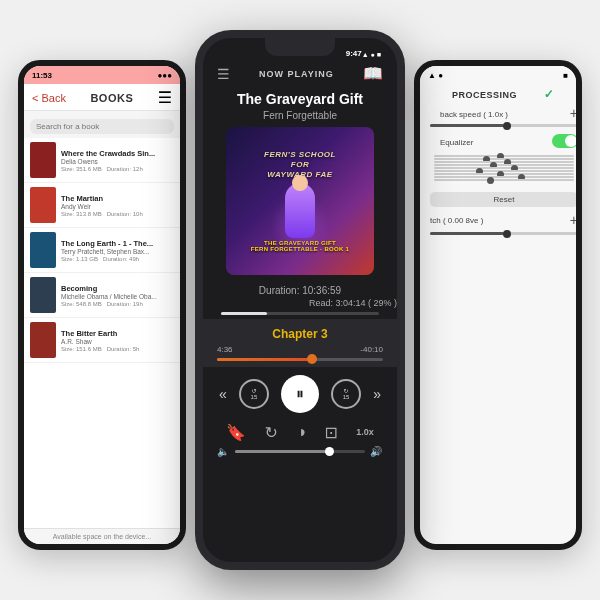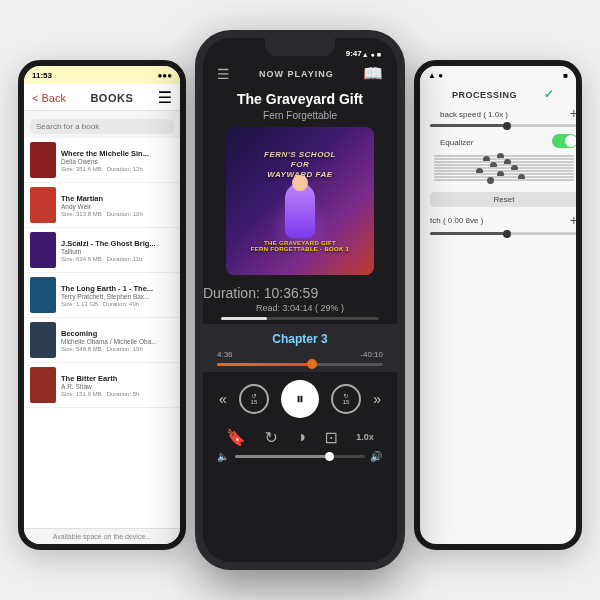--- a/index.html
+++ b/index.html
@@ -28,21 +28,21 @@
       width: 168px;
       height: 490px;
       background: #fff;
       border-radius: 22px;
       box-shadow: 0 8px 32px rgba(0,0,0,0.22);
       overflow: hidden;
       border: 6px solid #1a1a1a;
       z-index: 1;
     }
     .phone-left .status-bar {
-      background: #fef9c3;
+      background: #fca5a5;
       height: 18px;
       display: flex;
       align-items: center;
       justify-content: space-between;
       padding: 0 8px;
       font-size: 8px;
       font-weight: 600;
       color: #000;
     }
     .phone-left .top-bar {
@@ -340,26 +340,27 @@
     .cover-glow {
       position: absolute;
       width: 60px;
       height: 60px;
       background: radial-gradient(circle, rgba(168,85,247,0.4) 0%, transparent 70%);
       bottom: 20px;
       left: 50%;
       transform: translateX(-50%);
     }
     .phone-center .duration-info {
+      text-align: center;
       color: #aaa;
-      font-size: 14px;
+      font-size: 10px;
       padding: 2px 0;
     }
     .phone-center .read-info {
-      text-align: center;
+      text-align: right;
       color: #aaa;
       font-size: 9px;
       padding: 0 0 4px;
     }
     .phone-center .progress-bar-container {
       padding: 0 18px;
       margin-bottom: 4px;
     }
     .progress-track {
       height: 3px;
@@ -373,21 +374,21 @@
       border-radius: 2px;
       width: 29%;
     }
     .phone-center .chapter-bar {
       background: #2a2a2e;
       margin: 0 0 2px;
       padding: 8px 14px 6px;
     }
     .chapter-title {
       text-align: center;
-      color: #7dd3fc;
+      color: #eab308;
       font-size: 12px;
       font-weight: 600;
       margin-bottom: 4px;
     }
     .time-row {
       display: flex;
       justify-content: space-between;
       color: #aaa;
       font-size: 8px;
       margin-bottom: 4px;
@@ -519,51 +520,40 @@
       <span class="title">BOOKS</span>
       <span>☰</span>
     </div>
     <div class="search-bar">
       <input type="text" placeholder="Search for a book" style="">
     </div>
     <div class="book-list">
       <div class="book-item">
         <div class="book-thumb" style="background:#8B2020;"></div>
         <div class="book-info">
-          <div class="book-title">Where the Michelle Sin...</div>
+          <div class="book-title">Where the Crawdads Sin...</div>
           <div class="book-author">Delia Owens</div>
           <div class="book-meta">
             <span>Size: 351.6 MB</span> &nbsp;
             <span>Duration: 12h</span>
           </div>
         </div>
       </div>
       <div class="book-item">
         <div class="book-thumb" style="background:#c0392b;"></div>
         <div class="book-info">
           <div class="book-title">The Martian</div>
           <div class="book-author">Andy Weir</div>
           <div class="book-meta">
             <span>Size: 313.8 MB</span> &nbsp;
             <span>Duration: 10h</span>
           </div>
         </div>
       </div>
       <div class="book-item">
-        <div class="book-thumb" style="background:#3d1a6e;"></div>
-        <div class="book-info">
-          <div class="book-title">J.Scalzi - The Ghost Brig...</div>
-          <div class="book-author">Tallium</div>
-          <div class="book-meta">
-            <span>Size: 634.6 MB</span> &nbsp;
-            <span>Duration: 11h</span>
-          </div>
-        </div>
-      </div>
-      <div class="book-item">
         <div class="book-thumb" style="background:#1a5276;"></div>
         <div class="book-info">
           <div class="book-title">The Long Earth - 1 - The...</div>
           <div class="book-author">Terry Pratchett, Stephen Bax...</div>
           <div class="book-meta">
             <span>Size: 1.13 GB</span> &nbsp;
             <span>Duration: 49h</span>
           </div>
         </div>
       </div>

